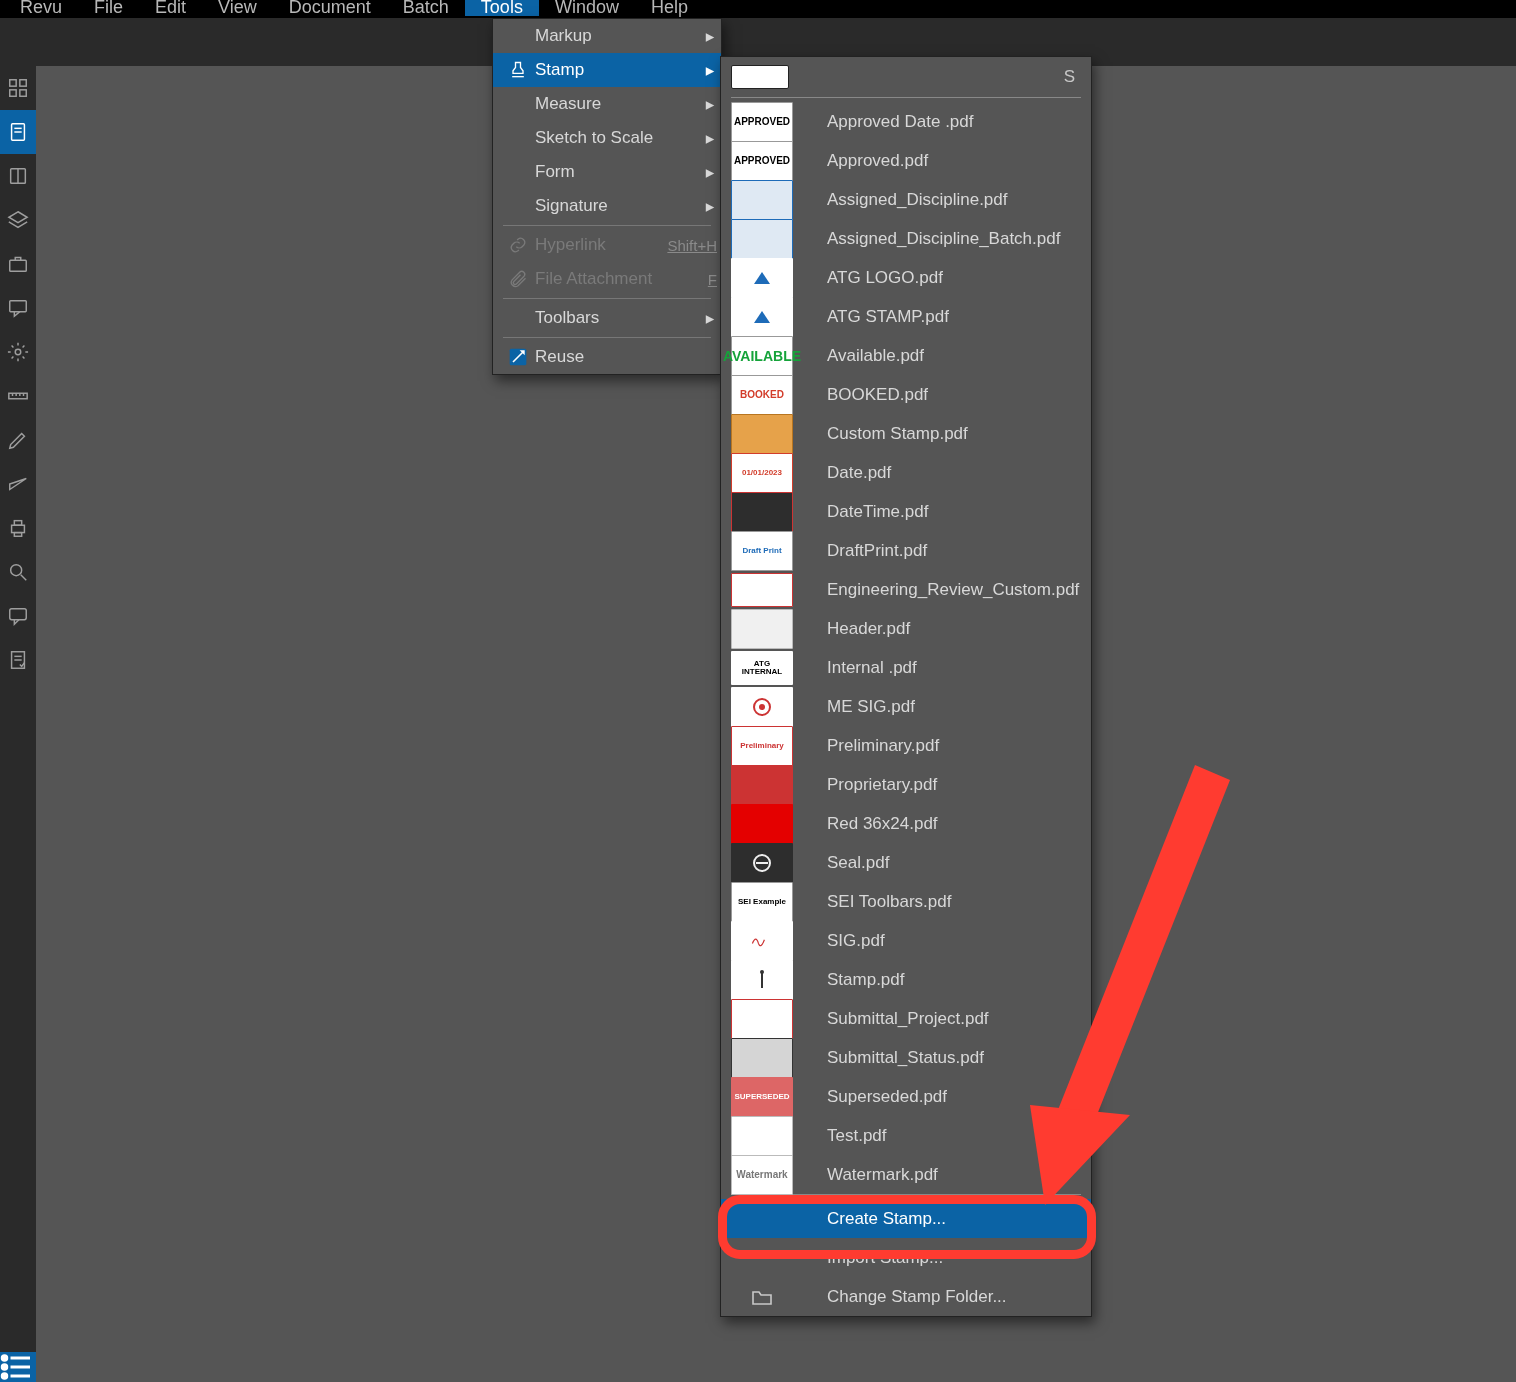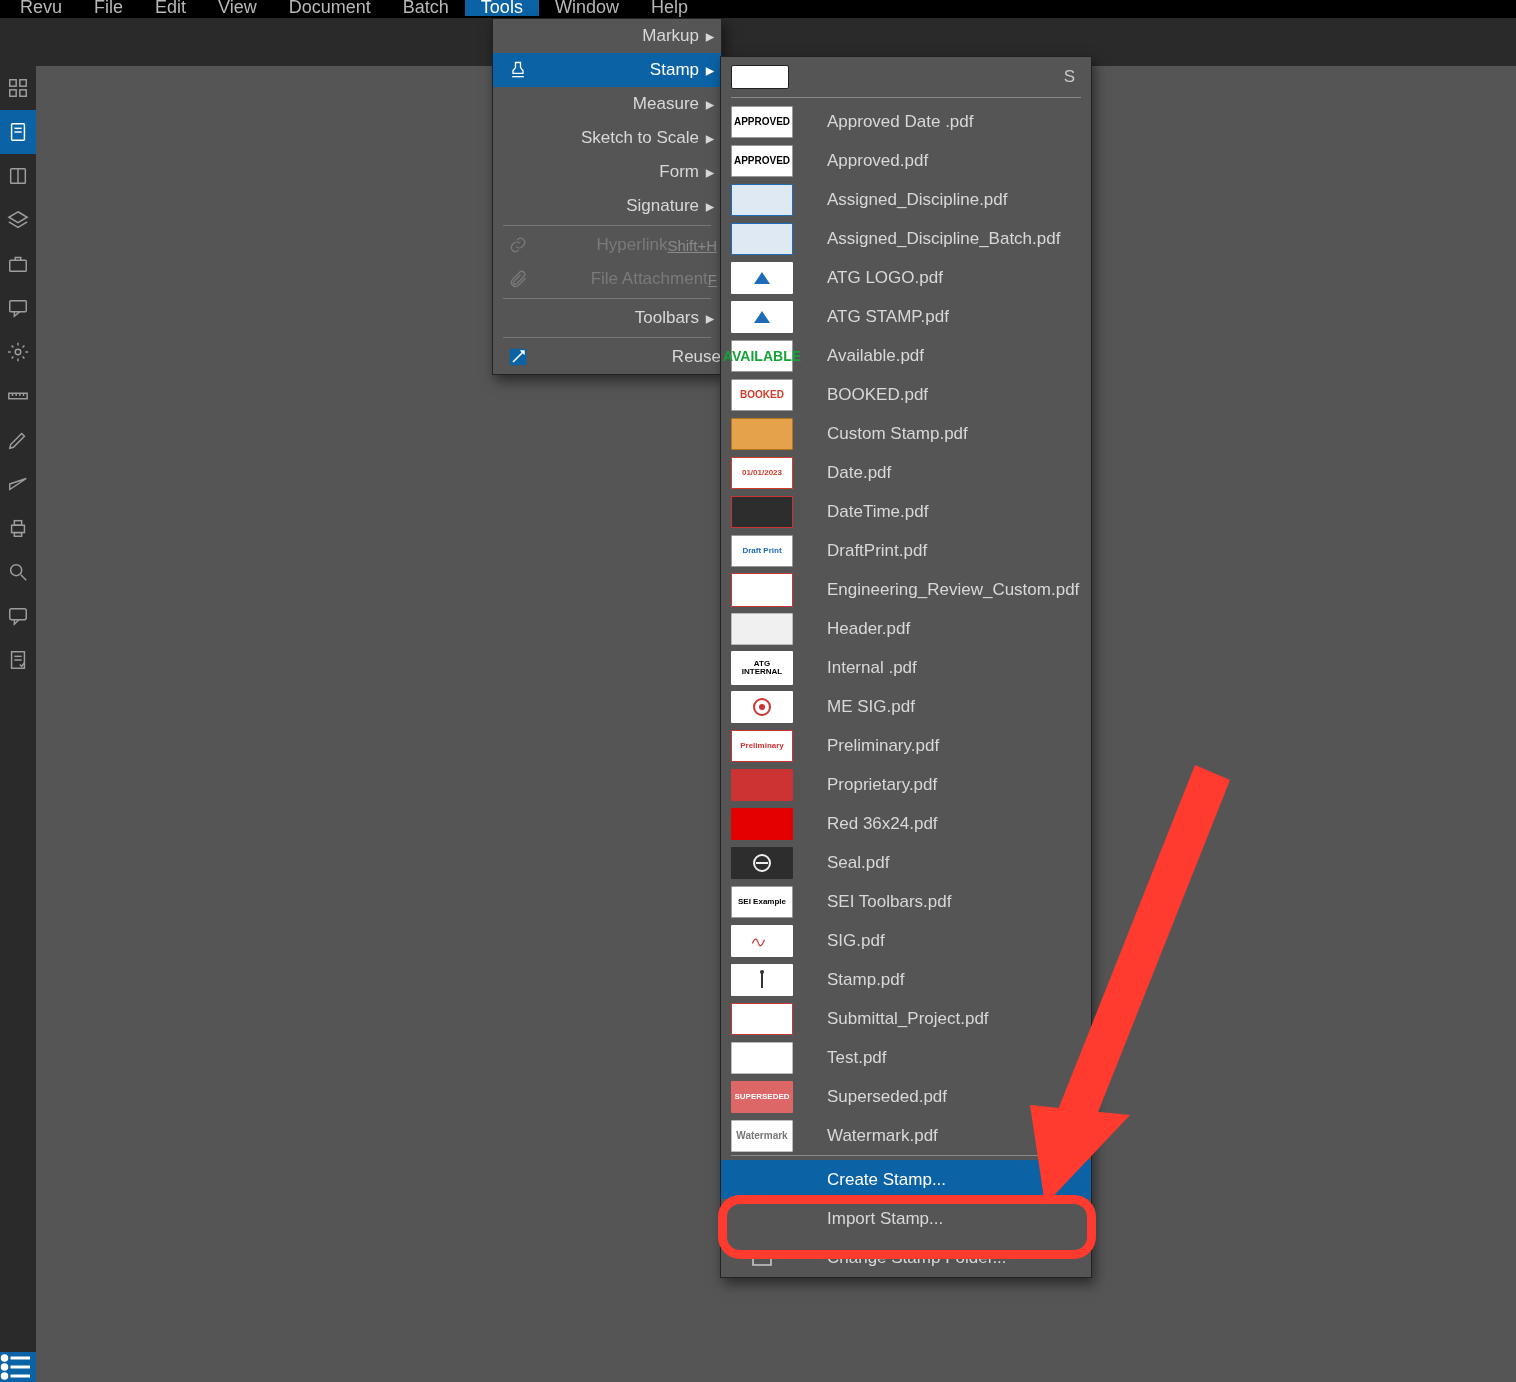--- a/index.html
+++ b/index.html
@@ -113,21 +113,21 @@
     position: relative;
     color: #d8d8d8;
   }
   .dropdown .row.disabled { color: #7a7a7a; }
   .dropdown .row.highlight { background: #0b63a5; color: #fff; }
   .dropdown .row .icon-slot {
     width: 34px; height: 24px;
     display: flex; align-items: center; justify-content: center;
   }
   .dropdown .row .icon-slot svg { width: 20px; height: 20px; }
-  .dropdown .row .label { flex: 1; text-align: right; }
+  .dropdown .row .label { flex: 1; }
   .dropdown .row .shortcut { color: #8a8a8a; font-size: 15px; margin-right: 4px; text-decoration: underline; }
   .dropdown .row .arrow {
     width: 22px; text-align: center; color: inherit;
   }
   .dropdown hr {
     border: none;
     border-top: 1px solid #777;
     margin: 2px 10px;
   }
 
@@ -163,21 +163,21 @@
     margin: 0 10px 4px 10px;
   }
 
   .submenu .entry {
     display: flex;
     align-items: center;
     height: 39px;
     padding: 0 10px;
   }
   .submenu .entry .thumb {
-    width: 62px; height: 32px;
+    width: 62px; height: 40px;
     display: flex; align-items: center; justify-content: center;
     font-size: 11px;
     font-weight: 700;
     border-radius: 1px;
     box-sizing: border-box;
   }
   .submenu .entry .elabel {
     margin-left: 34px;
     color: #d8d8d8;
   }
@@ -523,26 +523,30 @@
           <circle cx="12" cy="4" r="2" fill="#333"></circle>
         </svg>
       </div>
       <span class="elabel">Stamp.pdf</span>
     </div>
     <div class="entry">
       <div class="thumb" style="background:#ffffff;border:1px solid #c33;null"></div>
       <span class="elabel">Submittal_Project.pdf</span>
     </div>
     <div class="entry">
+      <div class="thumb" style="background:#d5d5d5;border:1px solid #333;null"></div>
+      <span class="elabel">Submittal_Status.pdf</span>
+    </div>
+    <div class="entry">
+      <div class="thumb" style="background: rgb(221, 102, 102); color: rgb(255, 255, 255); font-size: 8px; line-height: 1; text-align: center;">SUPERSEDED</div>
+      <span class="elabel">Superseded.pdf</span>
+    </div>
+    <div class="entry">
       <div class="thumb" style="background:#ffffff;border:1px solid #bbb;null"></div>
       <span class="elabel">Test.pdf</span>
-    </div>
-    <div class="entry">
-      <div class="thumb" style="background: rgb(221, 102, 102); color: rgb(255, 255, 255); font-size: 8px; line-height: 1; text-align: center;">SUPERSEDED</div>
-      <span class="elabel">Superseded.pdf</span>
     </div>
     <div class="entry">
       <div class="thumb" style="background: rgb(255, 255, 255); border: 1px solid rgb(187, 187, 187); color: rgb(119, 119, 119); font-size: 10px; line-height: 1; text-align: center;">Watermark</div>
       <span class="elabel">Watermark.pdf</span>
     </div>
     <hr class="divider">
     <div class="entry highlight">
       <div class="thumb" style="background: transparent;"></div>
       <span class="elabel">Create Stamp...</span>
     </div>

